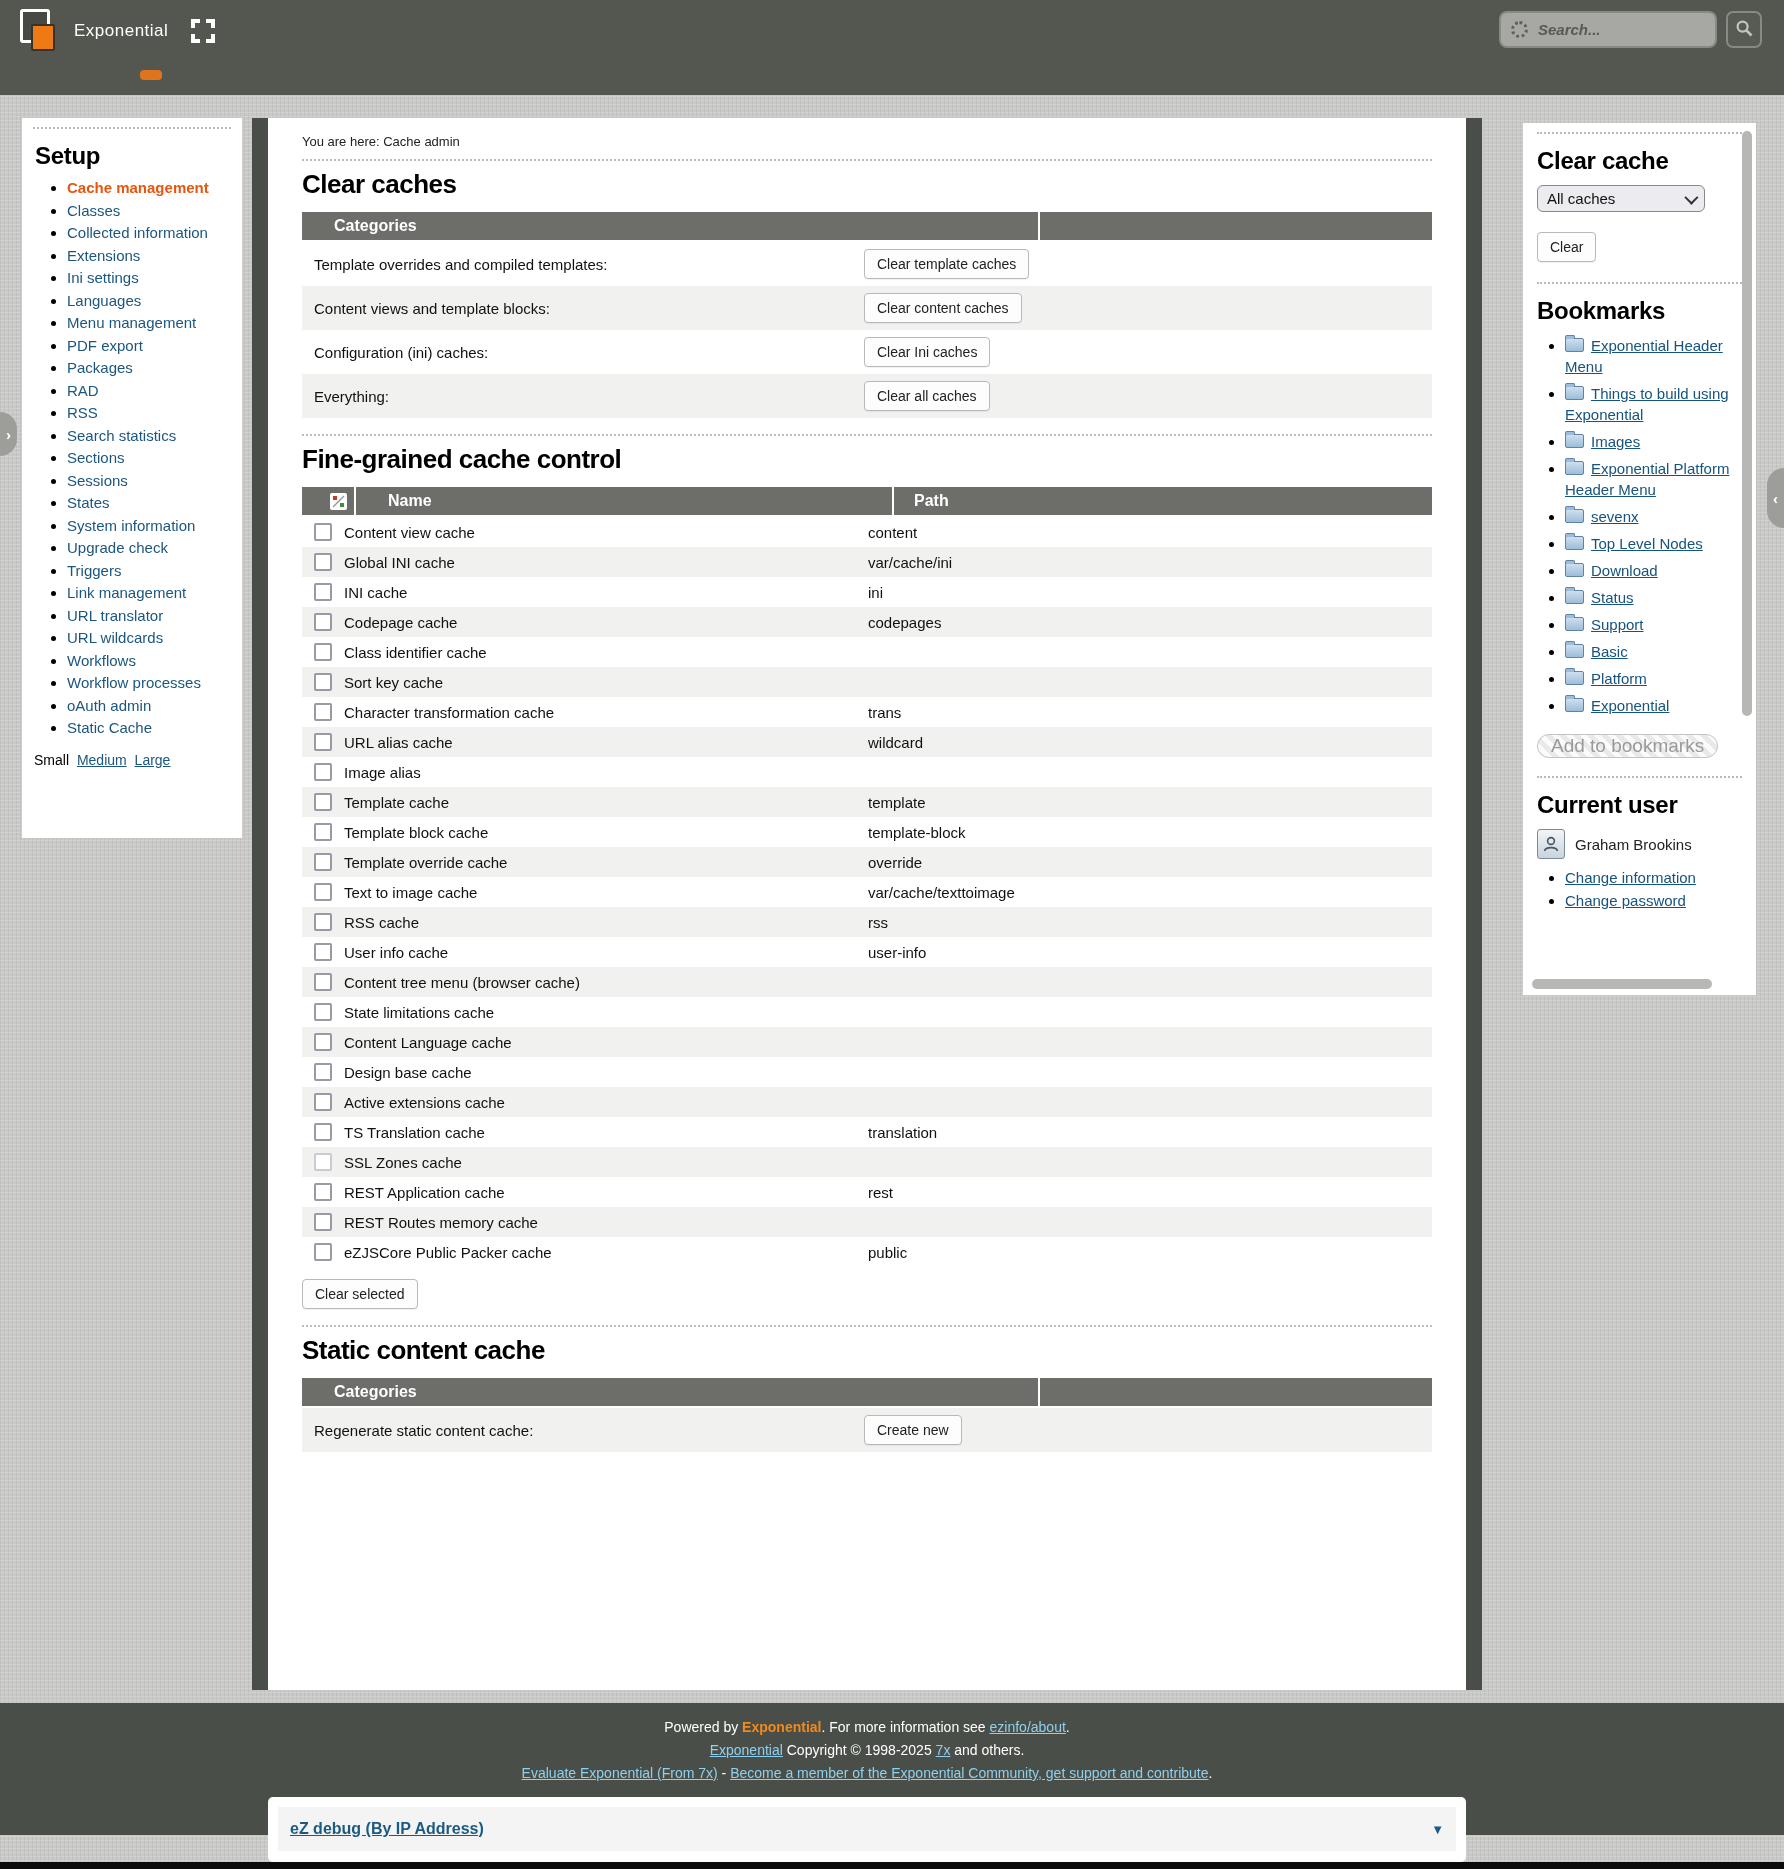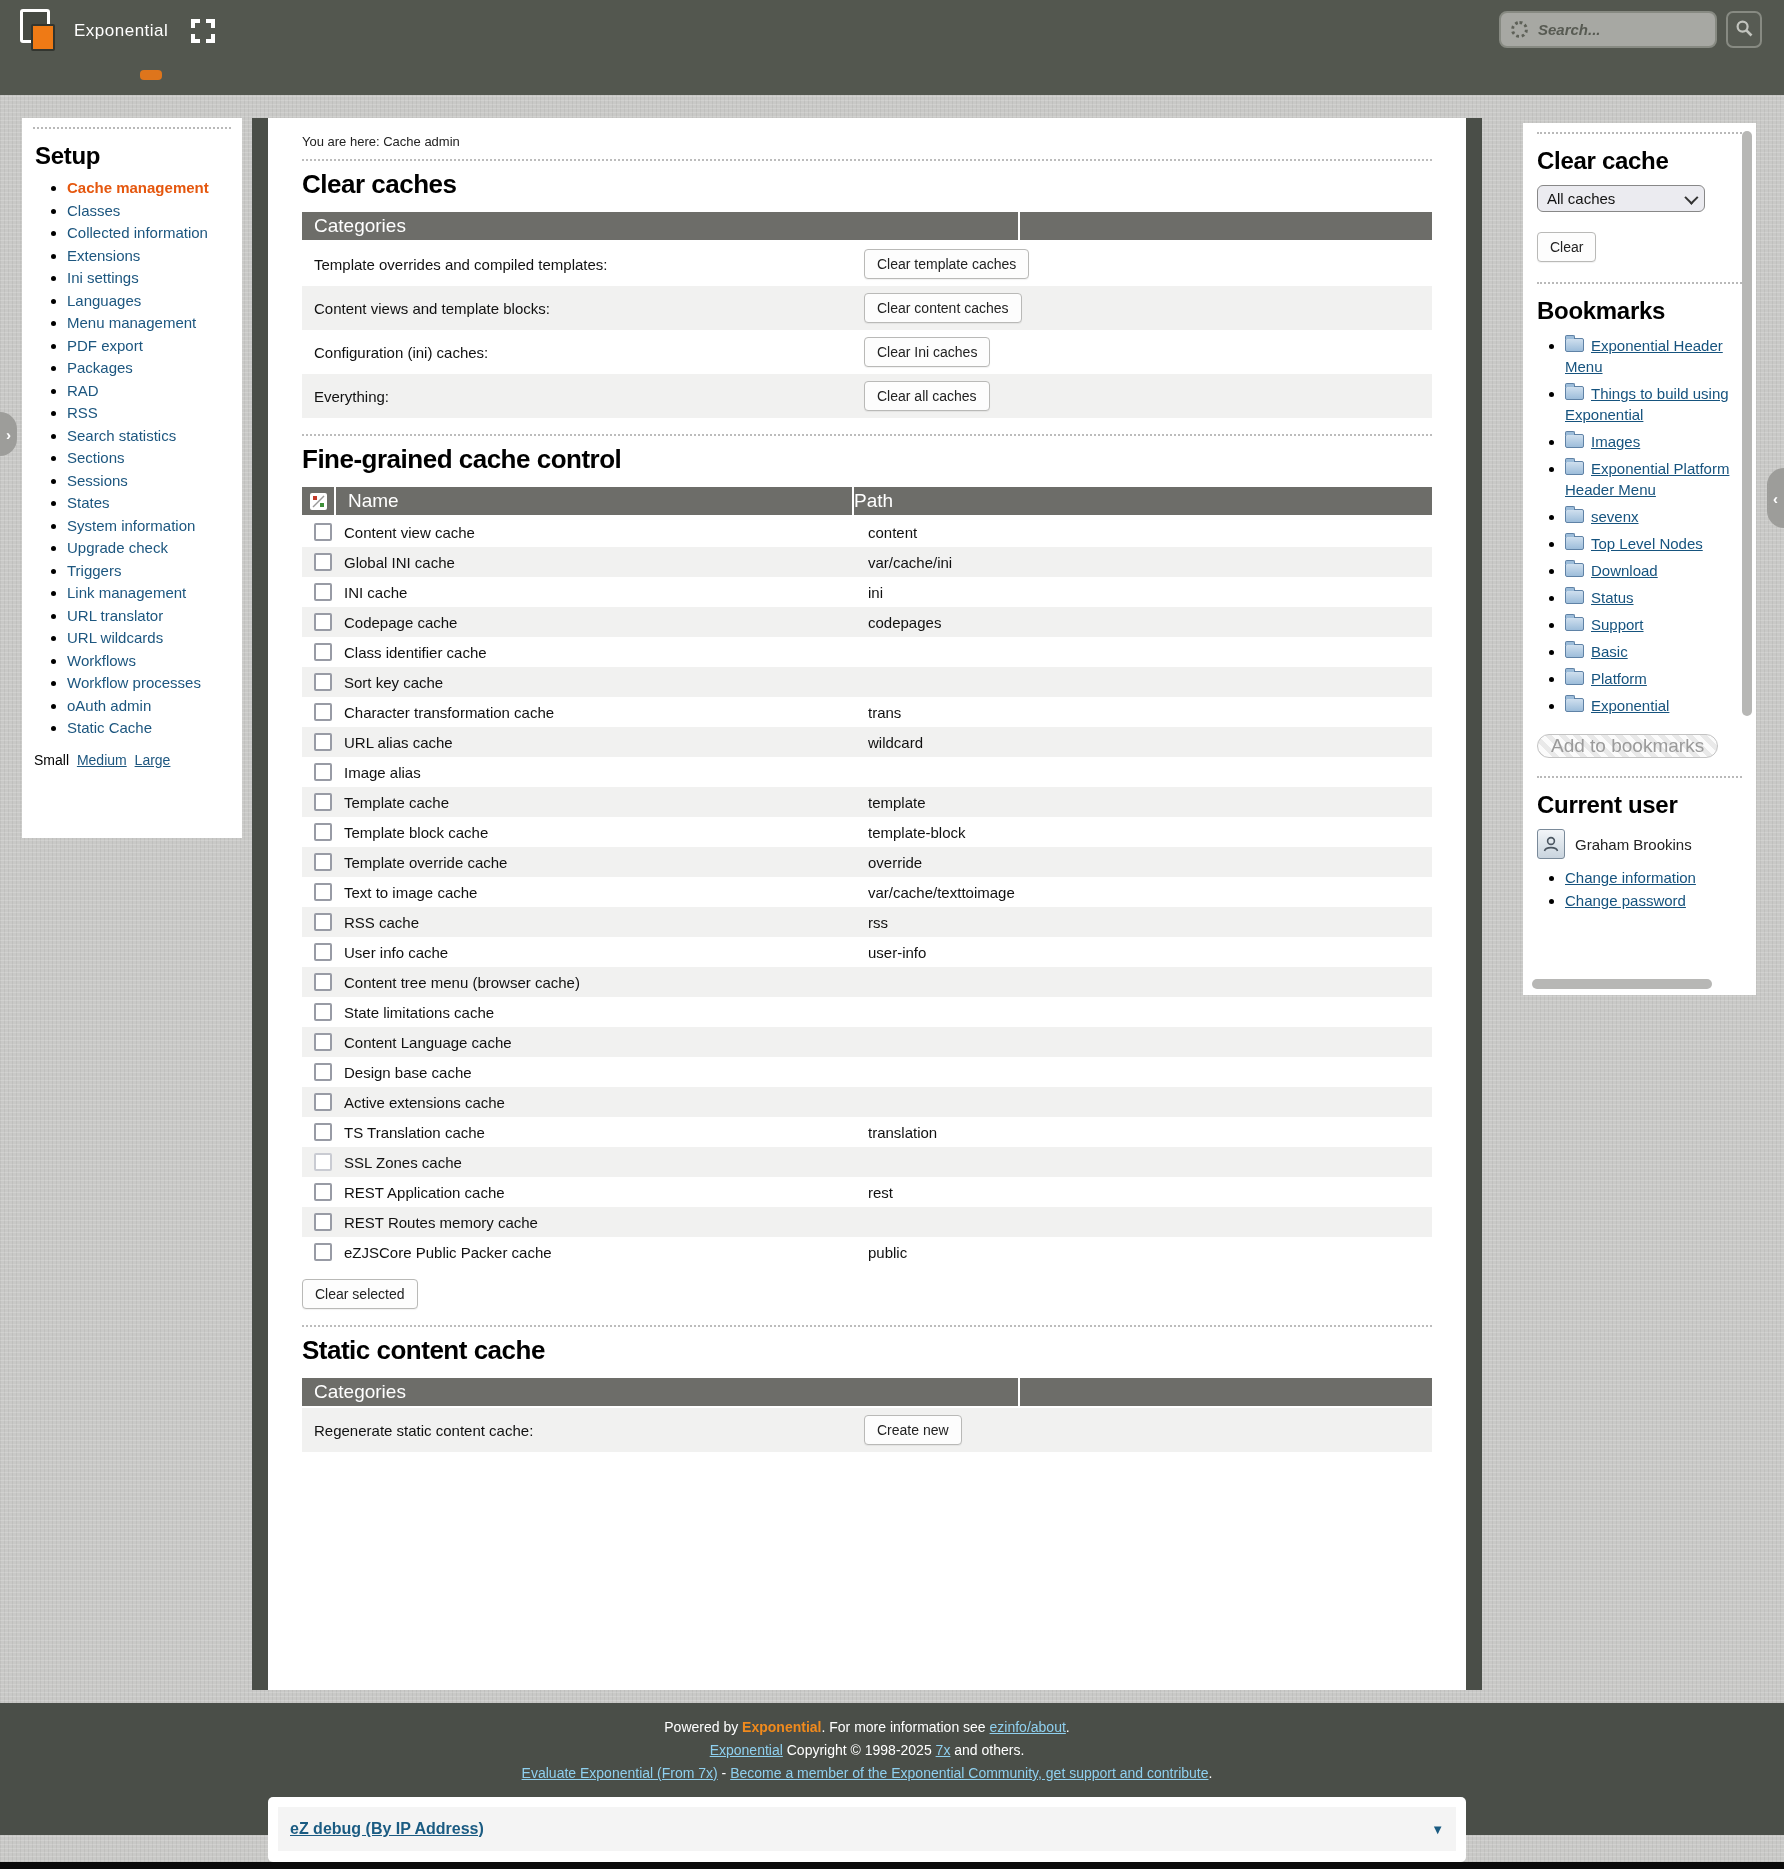--- a/index.html
+++ b/index.html
@@ -47,21 +47,21 @@
   .size-row{margin:16px 0 0 12px;font-size:14px;color:#000;}
   .size-row a{color:#1c567f;text-decoration:underline;margin-left:4px;}
   
   .center-frame{position:absolute;left:252px;top:118px;width:1230px;height:1572px;background:#4a4e48;}
   .main-panel{position:absolute;left:16px;top:0;width:1198px;height:1572px;background:#fff;box-sizing:border-box;
     padding:14px 34px 0 34px;}
   .breadcrumb{font-size:13px;color:#222;margin:2px 0 10px 0;}
   .main-sep{border-top:2px dotted #bcbcbc;margin:8px 0 6px 0;height:0;}
   .h1{font-size:26px;font-weight:bold;color:#000;margin:8px 0 12px 0;letter-spacing:-.5px;}
   .cat-head,.fg-head{display:flex;height:28px;background:#6d6d69;margin-bottom:2px;}
-  .hcell{color:#fff;font-weight:normal;font-size:19px;line-height:28px;box-sizing:border-box;}
+  .hcell{color:#fff;font-weight:bold;font-size:16px;line-height:28px;box-sizing:border-box;margin-left:20px;}
   .cat-c1{width:718px;border-right:2px solid #fff;padding-left:12px;}
   .cat-c2{flex:1;}
   .cat-row{position:relative;height:44px;display:flex;align-items:center;}
   .cat-rows .cat-row:nth-child(even){background:#f1f1f0;}
   .static-rows .cat-row:nth-child(odd){background:#f1f1f0;}
   .row-label{font-size:15px;color:#111;padding-left:12px;}
   .btn{border:1px solid #b9b9b7;border-radius:4px;background:#fdfdfd;padding:6px 12px;font-size:14px;color:#222;
     font-family:"Liberation Sans",sans-serif;box-shadow:0 1px 1px rgba(0,0,0,.06);cursor:pointer;}
   .row-btn{position:absolute;left:562px;top:50%;transform:translateY(-50%);}
   .fg-c0{width:34px;border-right:2px solid #fff;display:flex;align-items:center;justify-content:center;}

